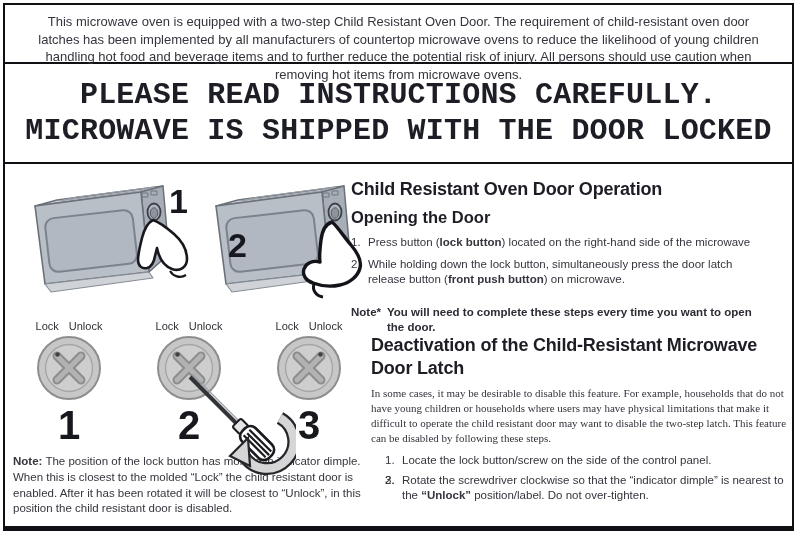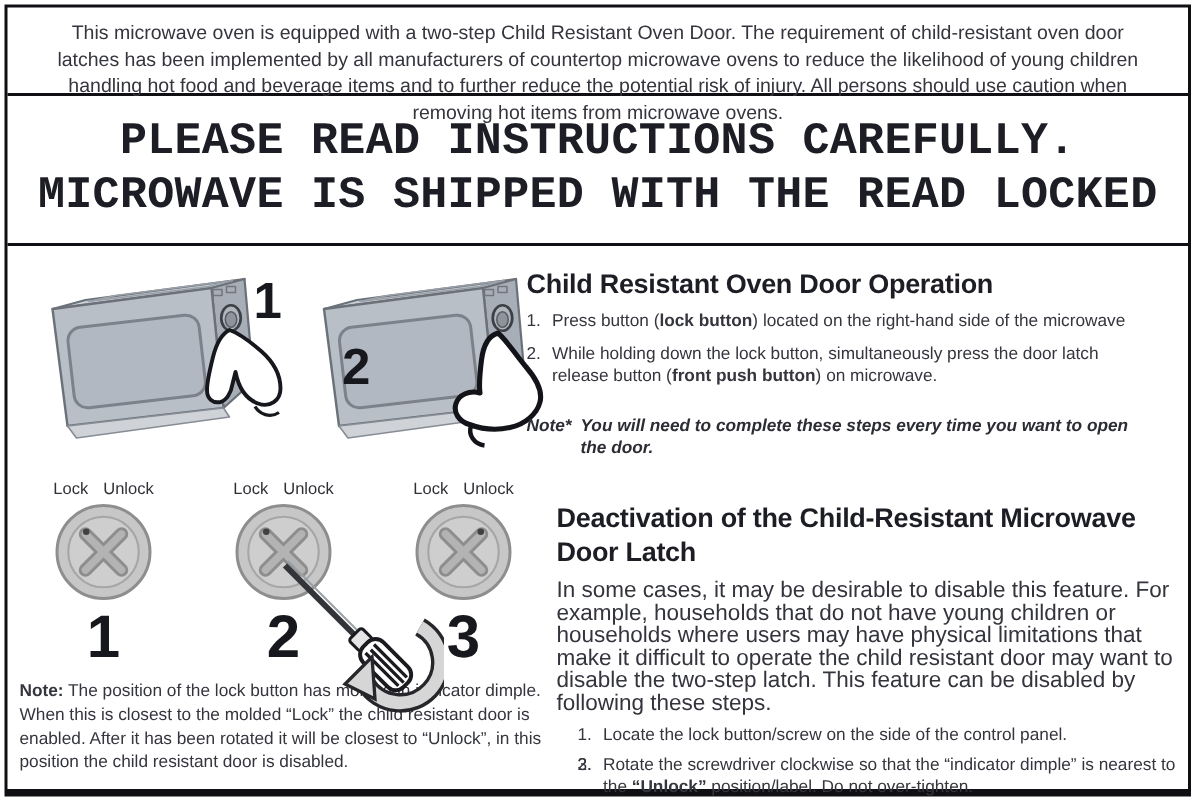--- a/index.html
+++ b/index.html
@@ -14,23 +14,23 @@
           font-weight:bold;font-size:30px;line-height:36px;letter-spacing:0.2px;color:#1d1e25;text-align:center;font-family:Liberation Mono, monospace;}
   .content{position:relative;height:360px;}
 
   
   .op-block{position:absolute;left:346px;top:14px;width:421px;}
   .deact-block{position:absolute;left:366px;top:170px;width:421px;}
   .h-lg{font-size:18px;line-height:23px;font-weight:bold;color:#1d1e25;letter-spacing:-0.2px;margin:0 0 6px 0;}
   .h-md{font-size:16.5px;line-height:20px;font-weight:bold;color:#1d1e25;margin:0 0 8px 0;}
   .step{position:relative;padding-left:17px;font-size:11.5px;line-height:15px;margin-bottom:7px;color:#34353d;}
   .step .num{position:absolute;left:0;top:0;}
-  .op-note{position:relative;padding-left:36px;font-weight:bold;font-size:11.5px;line-height:15px;color:#2c2d34;margin-top:18px;font-style:italic;}
+  .op-note{position:relative;padding-left:36px;font-weight:bold;font-size:11.5px;line-height:15px;color:#2c2d34;margin-top:18px;}
   .op-note .nlabel{position:absolute;left:0;top:0;}
-  .deact-body{font-size:15px;line-height:15px;margin:0 0 7px 0;}
+  .deact-body{font-size:11px;line-height:15px;margin:0 0 7px 0;font-family:Liberation Serif, serif;}
   .deact-steps{margin-left:14px;}
   .deact-steps .step{margin-bottom:5px;}
 
   
   .mw-fig{position:absolute;width:168px;height:126px;}
   .mw-1{left:16px;top:16px;}
   .mw-2{left:197px;top:16px;}
   .num-lg{position:absolute;font-weight:bold;font-size:34px;color:#17181d;line-height:1;}
   .mw-1 .num-lg{left:148px;top:4px;}
   .mw-2 .num-lg{left:26px;top:48px;}
@@ -47,21 +47,21 @@
 </head>
 <body>
 
 <div class="page">
   <div class="frame">
 
     <div class="intro">This microwave oven is equipped with a two-step Child Resistant Oven Door.  The requirement of child-resistant oven door latches has been implemented by all manufacturers of countertop microwave ovens to reduce the likelihood of young children handling hot food and beverage items and to further reduce the potential risk of injury.  All persons should use caution when removing hot items from microwave ovens.</div>
 
     <div class="banner">
       <div>PLEASE READ INSTRUCTIONS CAREFULLY.</div>
-      <div>MICROWAVE IS SHIPPED WITH THE READ LOCKED</div>
+      <div>MICROWAVE IS SHIPPED WITH THE DOOR LOCKED</div>
     </div>
 
     <div class="content">
 
       <div class="mw-fig mw-1">
         <svg viewBox="0 0 168 126" width="168" height="126">
           <g stroke-linejoin="round">
             <path d="M14,26 L120,12 L142,6 L36,20 Z" fill="#ccd1d8" stroke="#6b7179" stroke-width="1.5"></path>
             <path d="M120,12 L142,6 L148,74 L128,92 Z" fill="#a8aeb7" stroke="#6b7179" stroke-width="1.5"></path>
             <path d="M14,26 L120,12 L128,92 L24,104 Z" fill="#b9bfc7" stroke="#6b7179" stroke-width="1.6"></path>
@@ -171,20 +171,21 @@
         <div class="screw-num">3</div>
       </div>
 
       <div class="footnote">
         <b>Note:</b>
         <span>The position of the lock button has molded in indicator dimple. When this is closest to the molded “Lock” the child resistant door is enabled.  After it has been rotated it will be closest to “Unlock”, in this position the child resistant door is disabled.</span>
       </div>
 
       <div class="op-block">
         <div class="h-lg">Child Resistant Oven Door Operation</div>
+        <div class="h-md">Opening the Door</div>
         <div class="step">
           <span class="num">1.</span>
           <span><span>Press button (</span><b>lock button</b><span>) located on the right-hand side of the microwave</span></span>
         </div>
         <div class="step">
           <span class="num">2.</span>
           <span><span>While holding down the lock button, simultaneously press the door latch release button (</span><b>front push button</b><span>) on microwave.</span></span>
         </div>
         <div class="op-note">
           <span class="nlabel">Note*</span>

